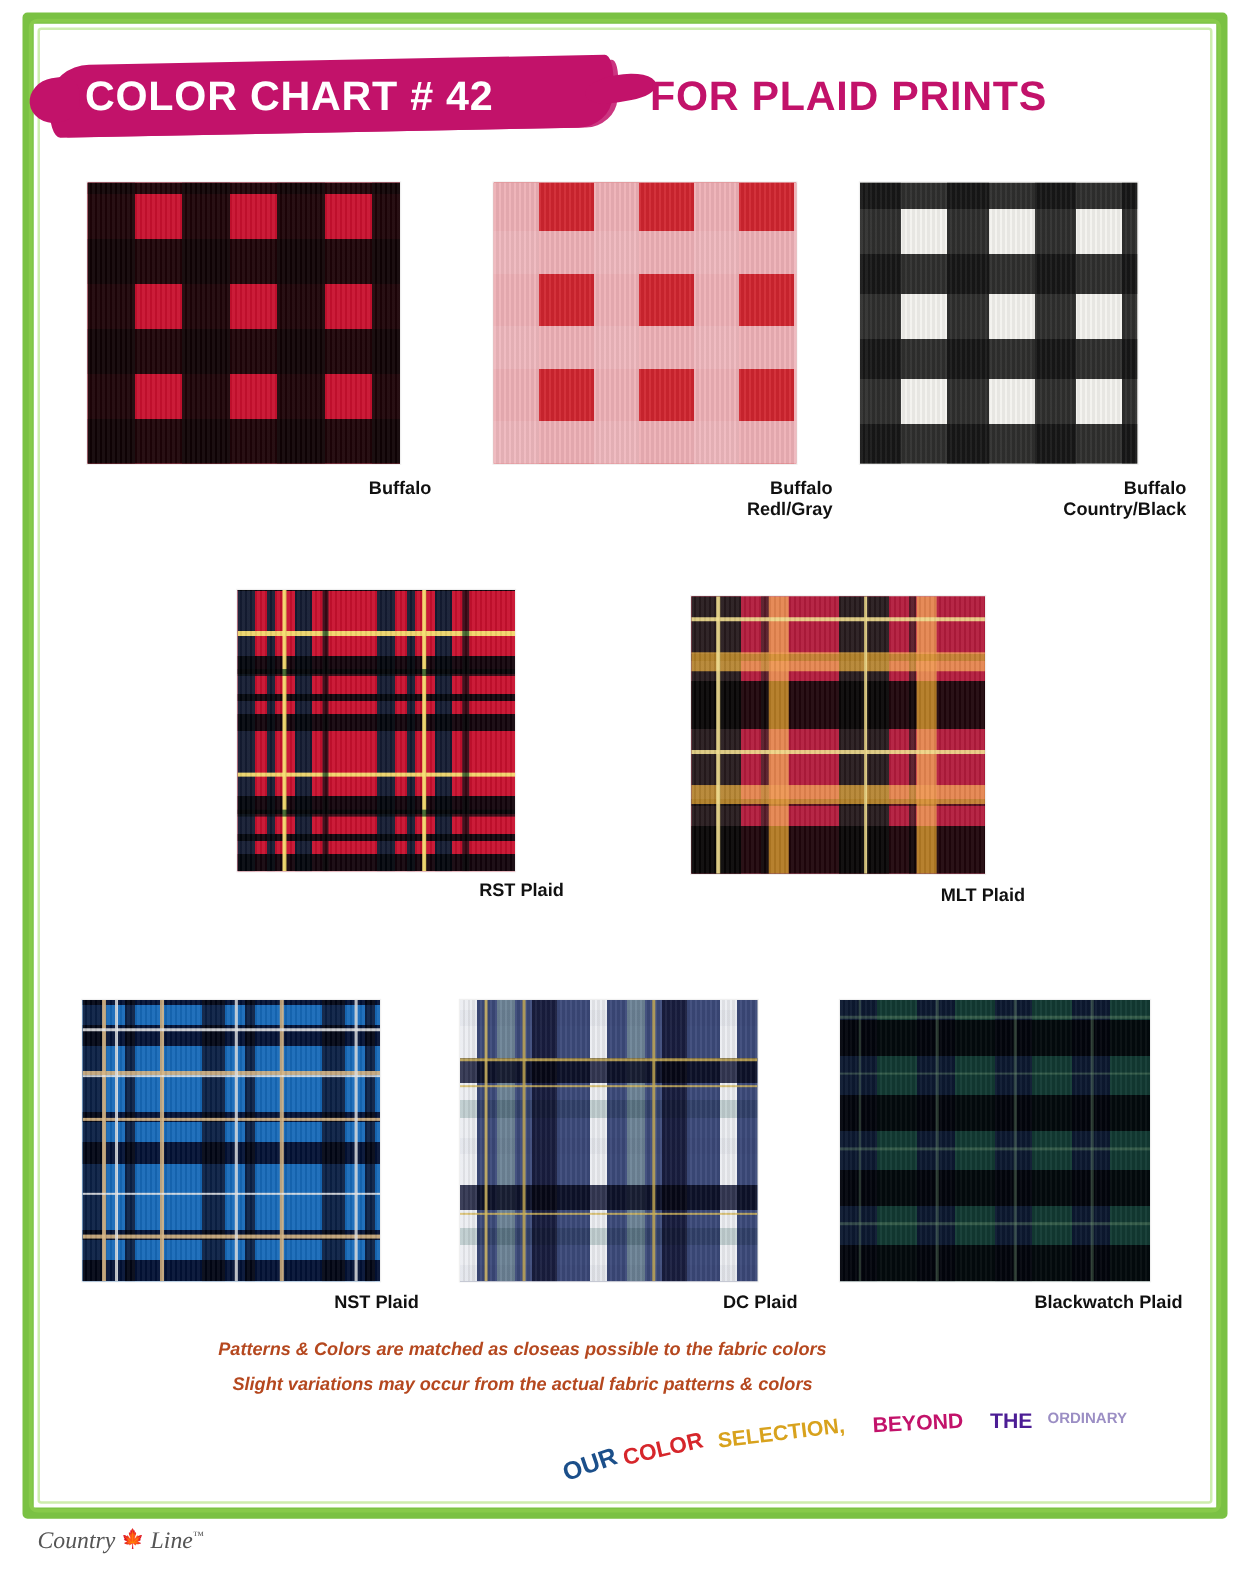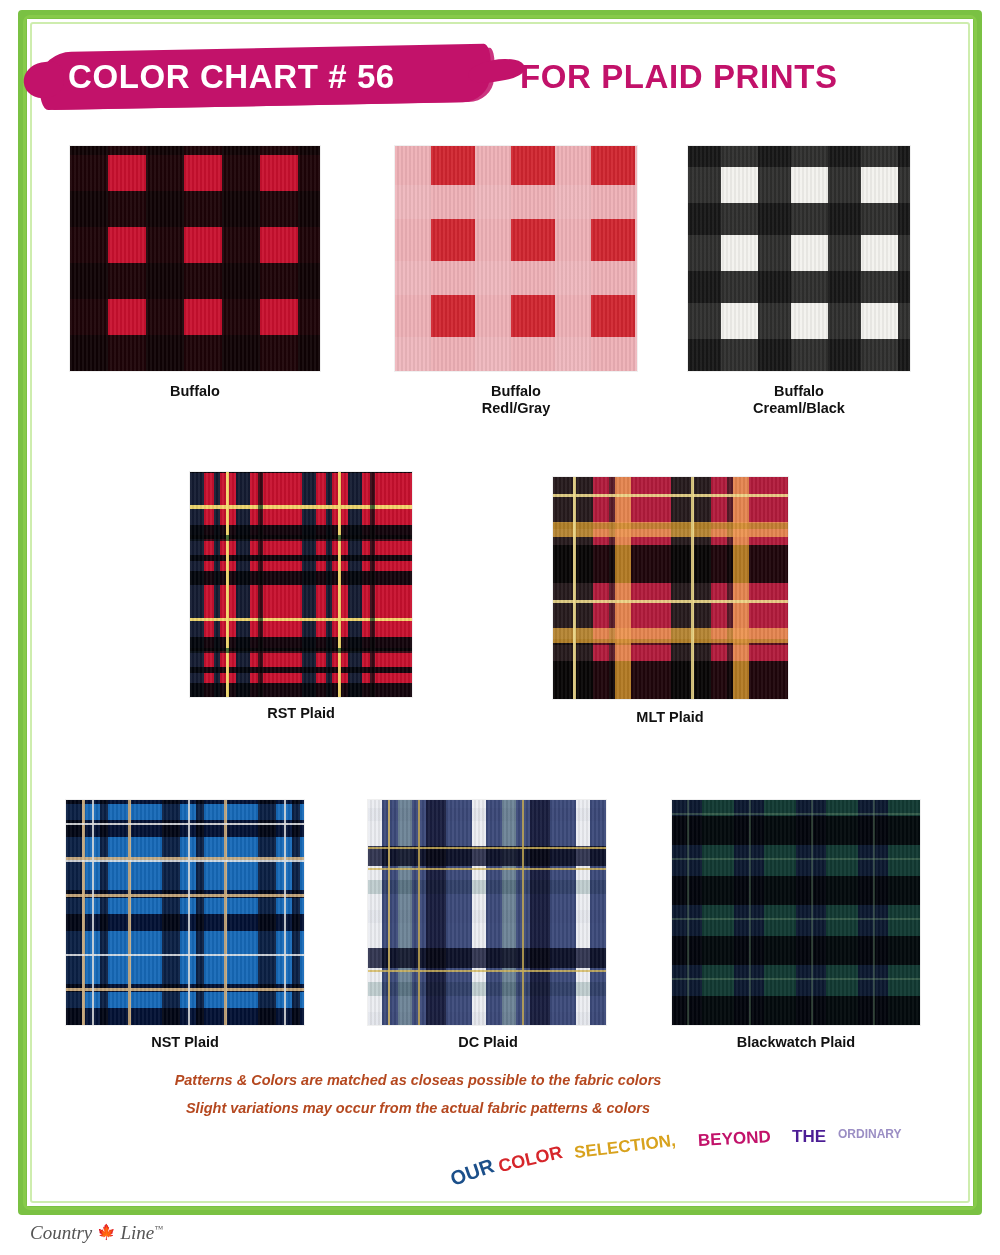--- a/index.html
+++ b/index.html
@@ -95,21 +95,21 @@
   .swatch{
     width:100%;height:100%;
     position:relative;
     overflow:hidden;
     background:#ddd;
     box-shadow:0 0 0 1px rgba(0,0,0,.06);
   }
   .caption{
     position:absolute;
     width:300px;
-    text-align:center;
+    text-align:right;
     font-size:14.5px;
     font-weight:bold;
     color:#111;
     line-height:17px;
   }
 
   
   .lay{position:absolute;left:0;top:0;right:0;bottom:0;}
 
   
@@ -150,21 +150,21 @@
 </style>
 </head>
 <body>
 
 <div class="page">
 
   <div class="border-frame"></div>
 
   <div class="header">
     <div class="brush"></div>
-    <div class="title-left">COLOR CHART # 56</div>
+    <div class="title-left">COLOR CHART # 42</div>
     <div class="title-right">FOR PLAID PRINTS</div>
   </div>
 
   <div class="swatch-wrap" style="left:70px;top:146px;width:250px;height:225px;">
     <div class="swatch" style="background:#c8102e;">
       <div class="lay" style="background:
         repeating-linear-gradient(90deg, rgba(17,17,17,.92) 0 38px, rgba(17,17,17,0) 38px 76px),
         repeating-linear-gradient(0deg, rgba(17,17,17,.92) 0 36px, rgba(17,17,17,0) 36px 72px);
         mix-blend-mode:multiply;"></div>
       <div class="lay" style="background:
@@ -195,21 +195,21 @@
       <div class="lay" style="background:
         repeating-linear-gradient(90deg, rgba(20,20,20,.88) 0 33px, rgba(20,20,20,0) 33px 70px),
         repeating-linear-gradient(0deg, rgba(20,20,20,.88) 0 32px, rgba(20,20,20,0) 32px 68px);
         mix-blend-mode:multiply;"></div>
       <div class="lay" style="background:
         repeating-linear-gradient(90deg, rgba(255,255,255,.05) 0 2px, rgba(0,0,0,.05) 2px 4px);"></div>
     </div>
   </div>
   <div class="caption" style="left:649px;top:383px;">
     <div>Buffalo</div>
-    <div>Creaml/Black</div>
+    <div>Country/Black</div>
   </div>
 
   <div class="swatch-wrap" style="left:190px;top:472px;width:222px;height:225px;">
     <div class="swatch" style="background:#c8102e;">
       <div class="lay" style="background:
         repeating-linear-gradient(90deg,
           rgba(10,28,50,.95) 0 14px, rgba(200,16,46,0) 14px 24px,
           rgba(10,28,50,.95) 24px 30px, rgba(200,16,46,0) 30px 46px,
           rgba(10,28,50,.95) 46px 60px, rgba(200,16,46,0) 60px 112px);"></div>
       <div class="lay" style="background:

